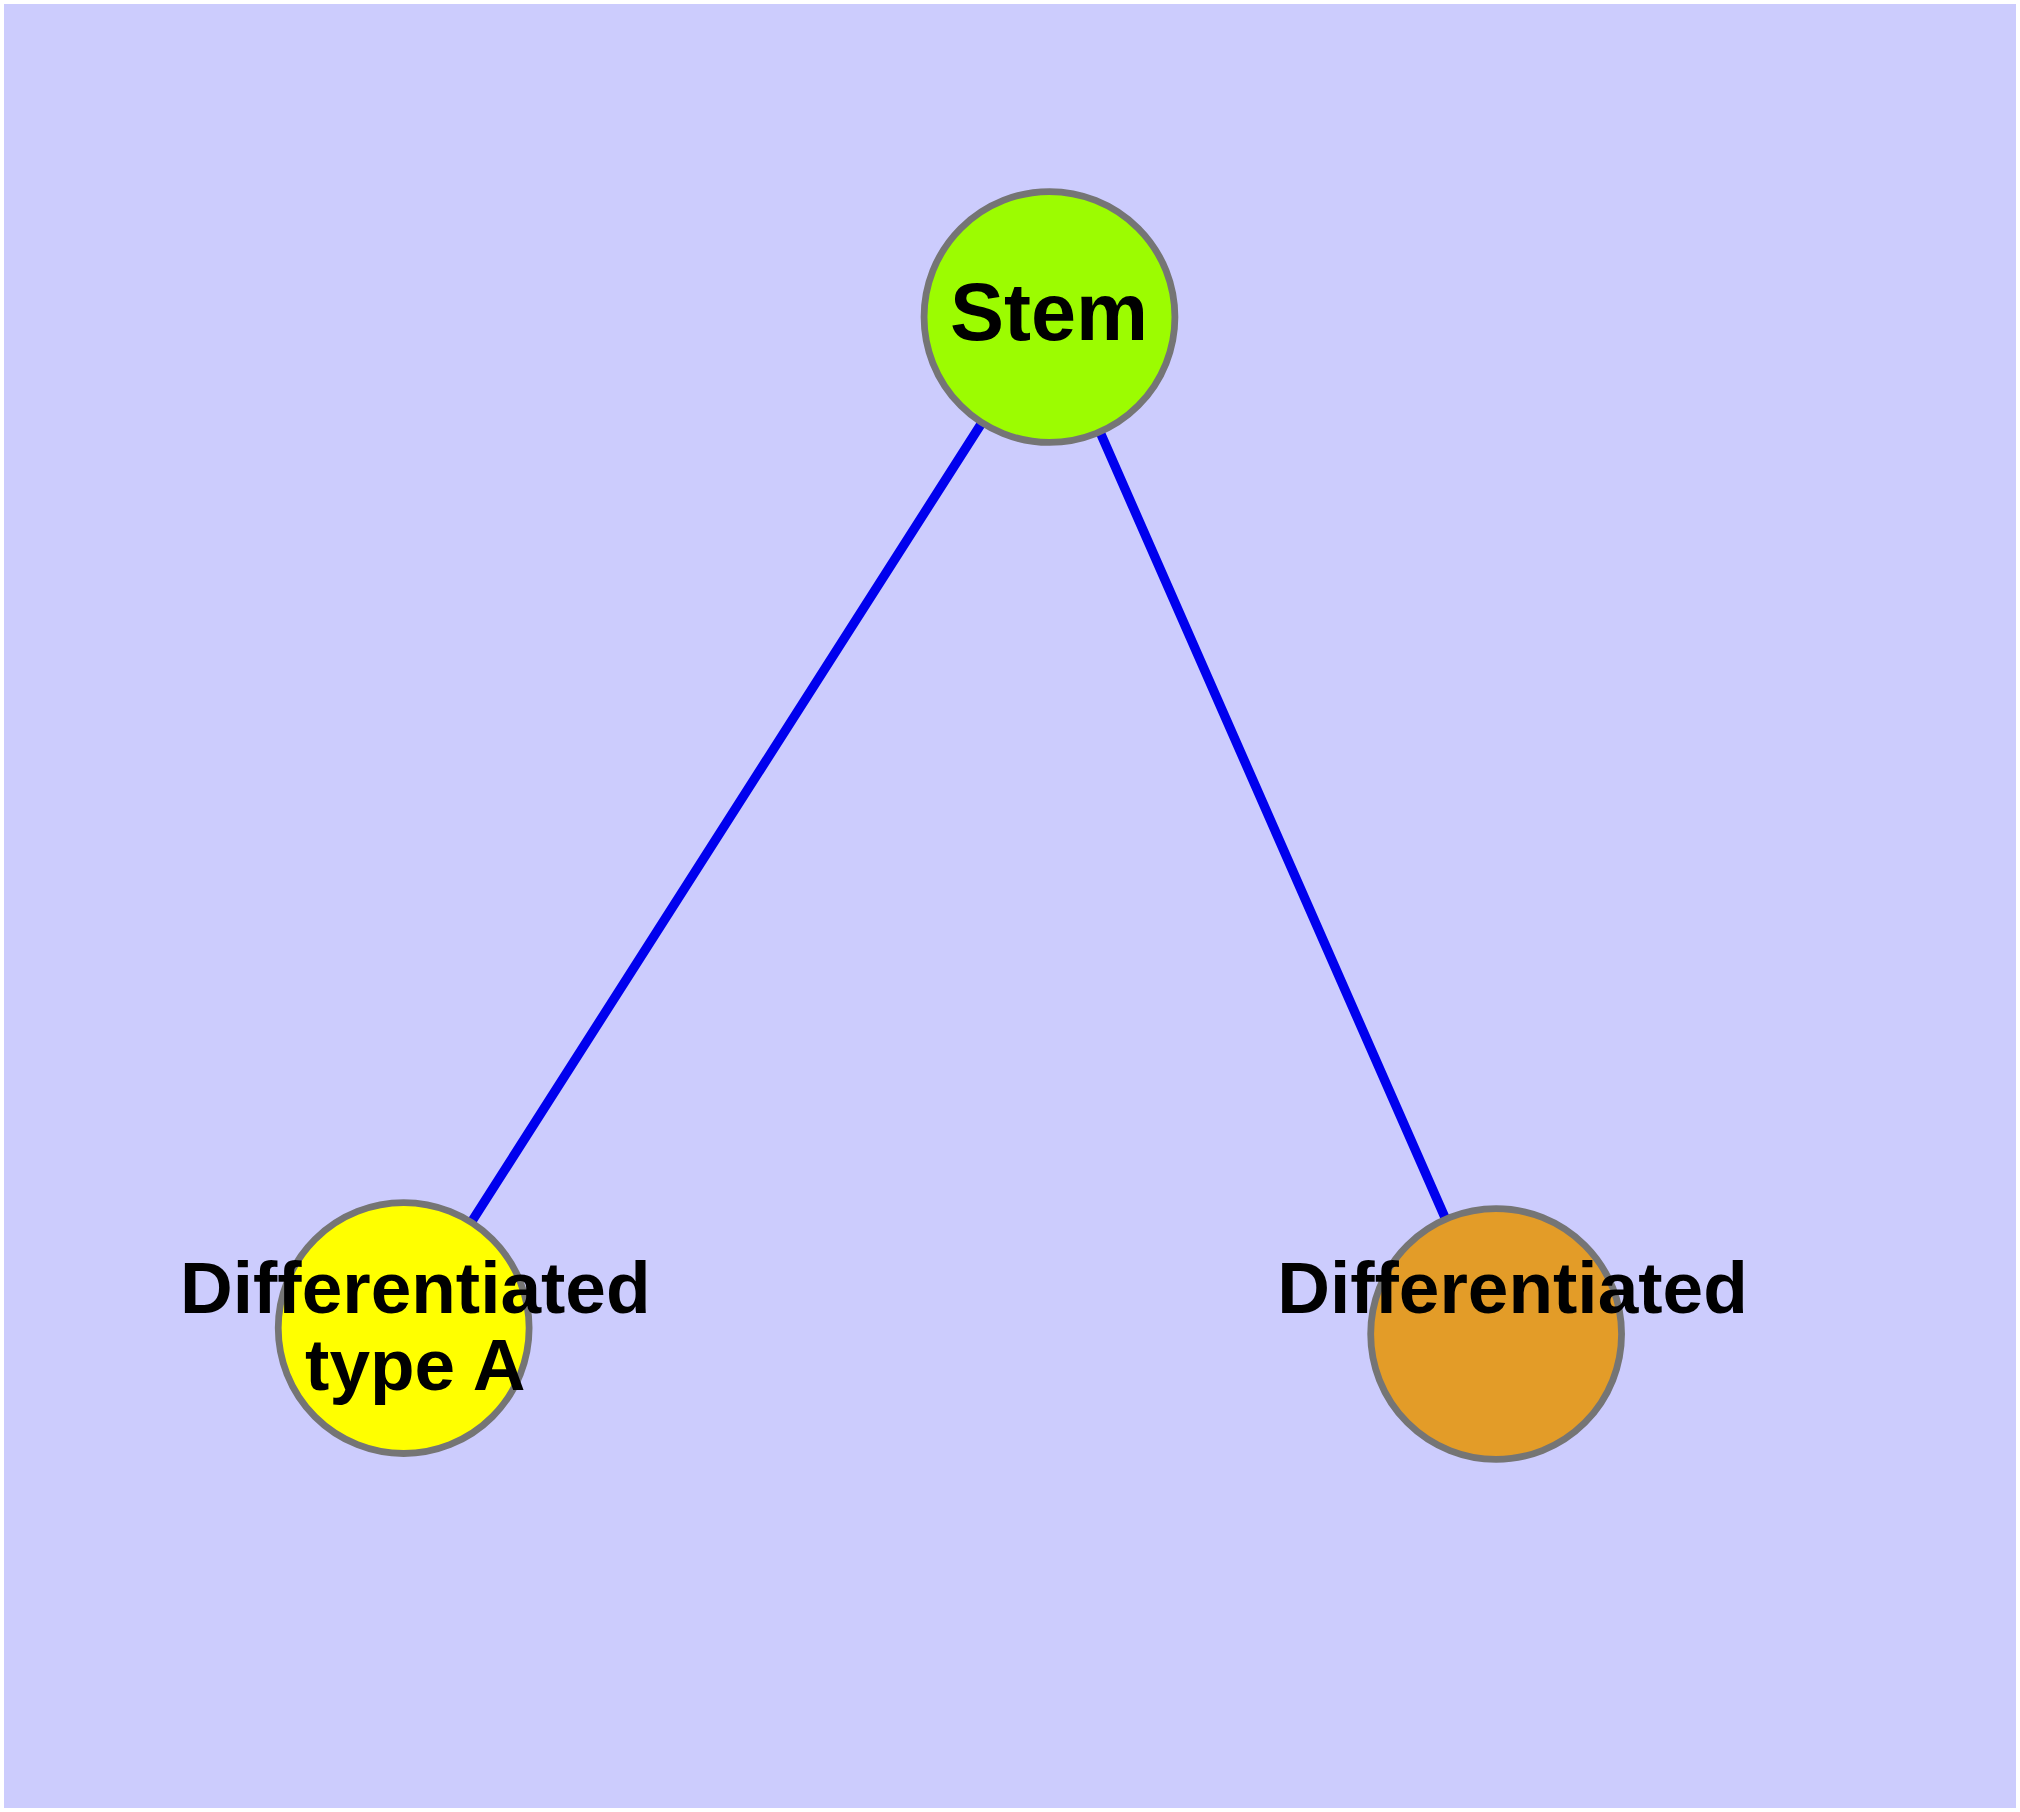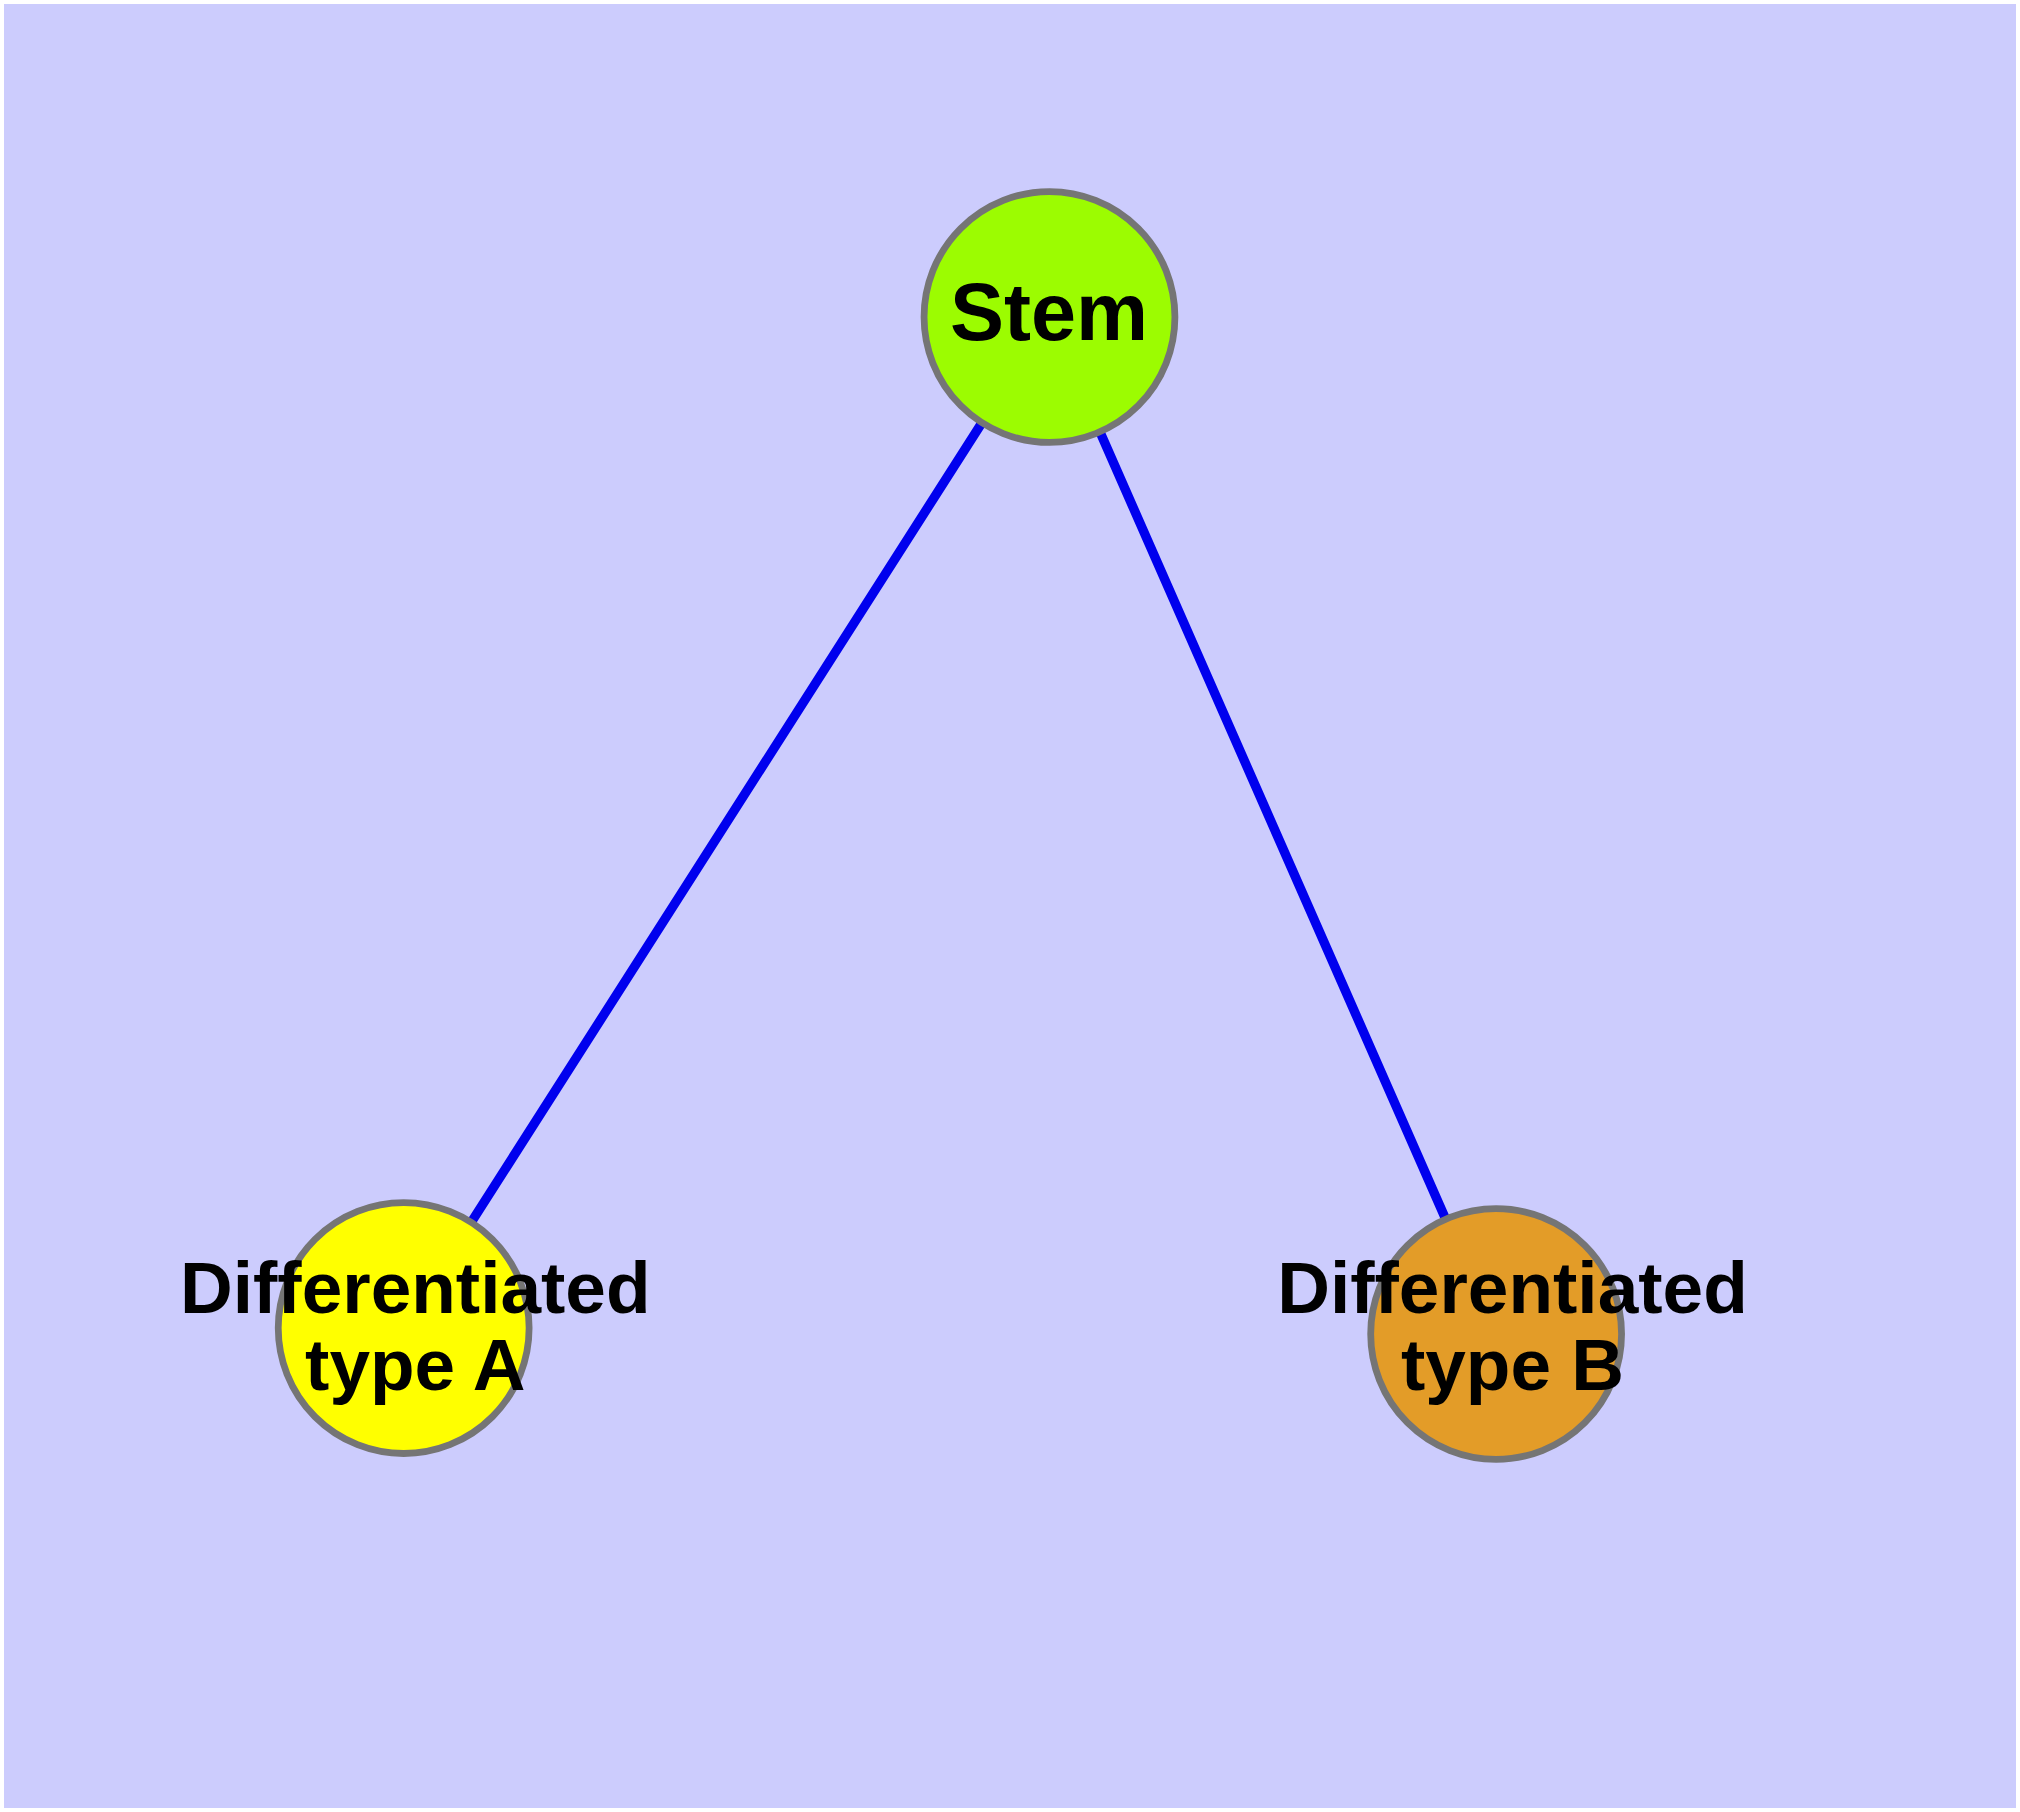--- a/index.html
+++ b/index.html
@@ -87,17 +87,16 @@
     <span>Stem</span>
   </div>
 
   <div class="node-label" id="label-diff-a">
     <div>Differentiated</div>
     <div>type A</div>
   </div>
 
   <div class="node-label" id="label-diff-b">
     <div>Differentiated</div>
-    <div>type B</div>
   </div>
 
 </div>
 
 
 </body></html>

